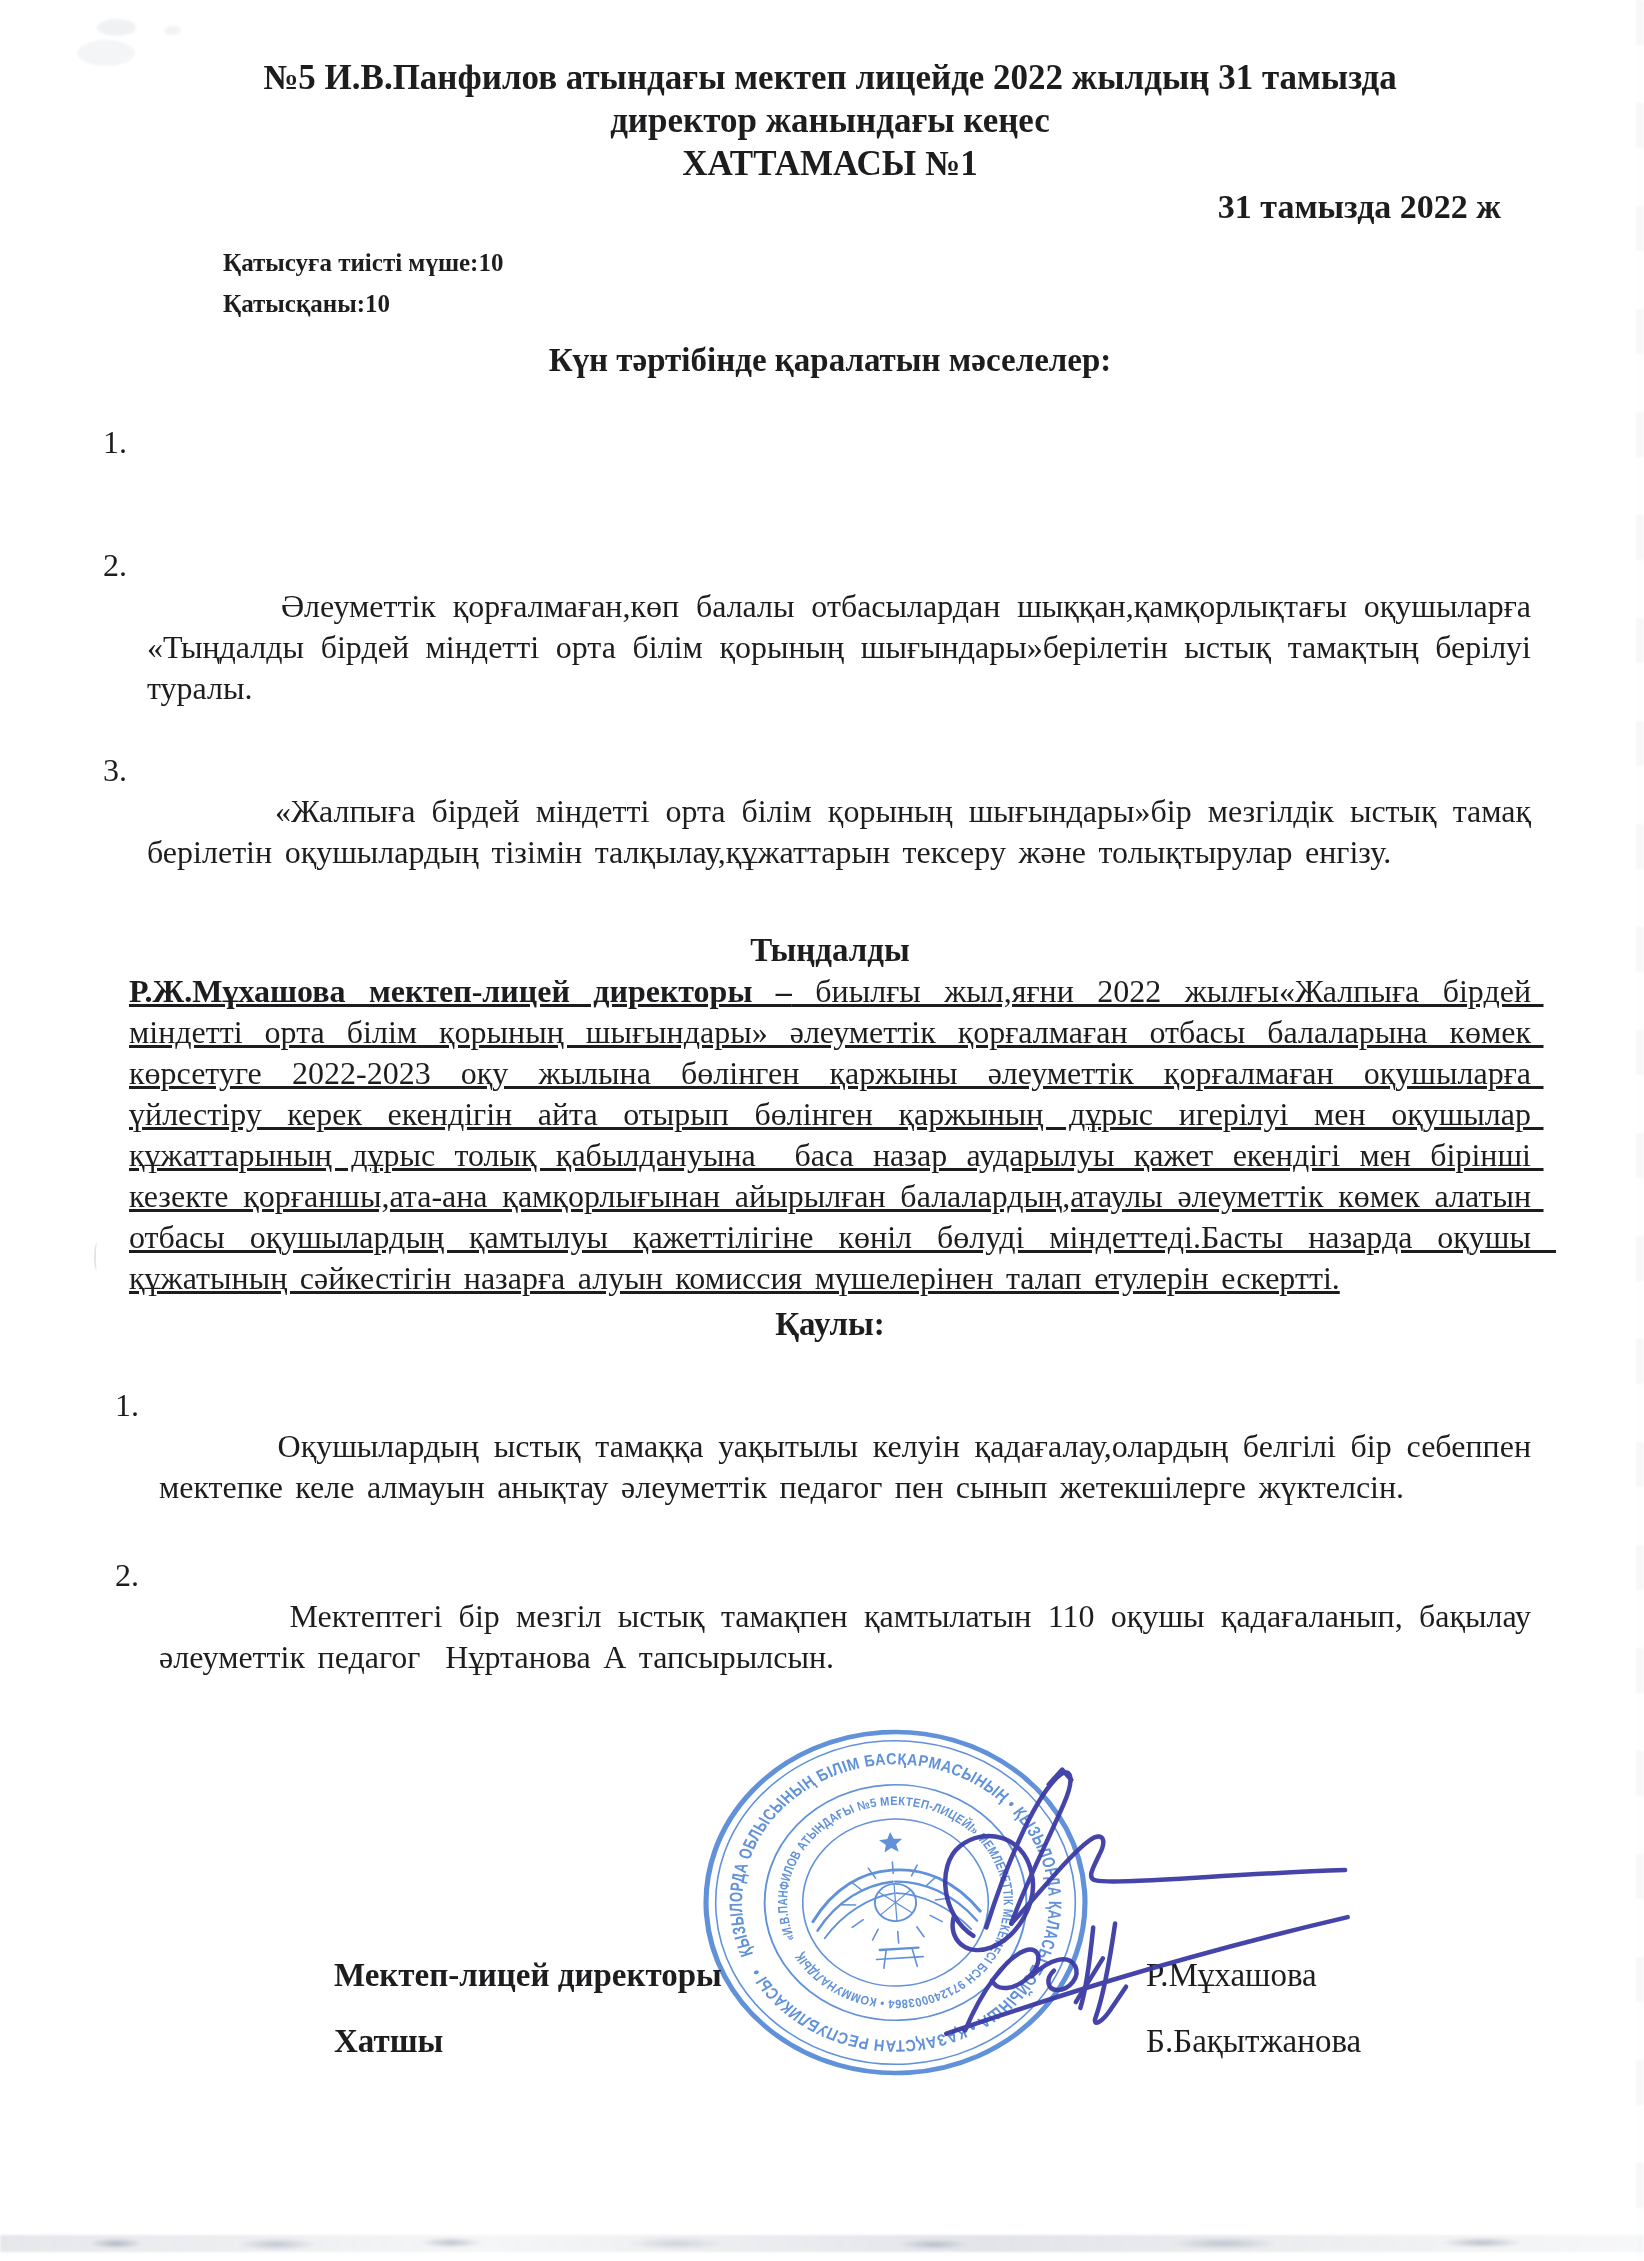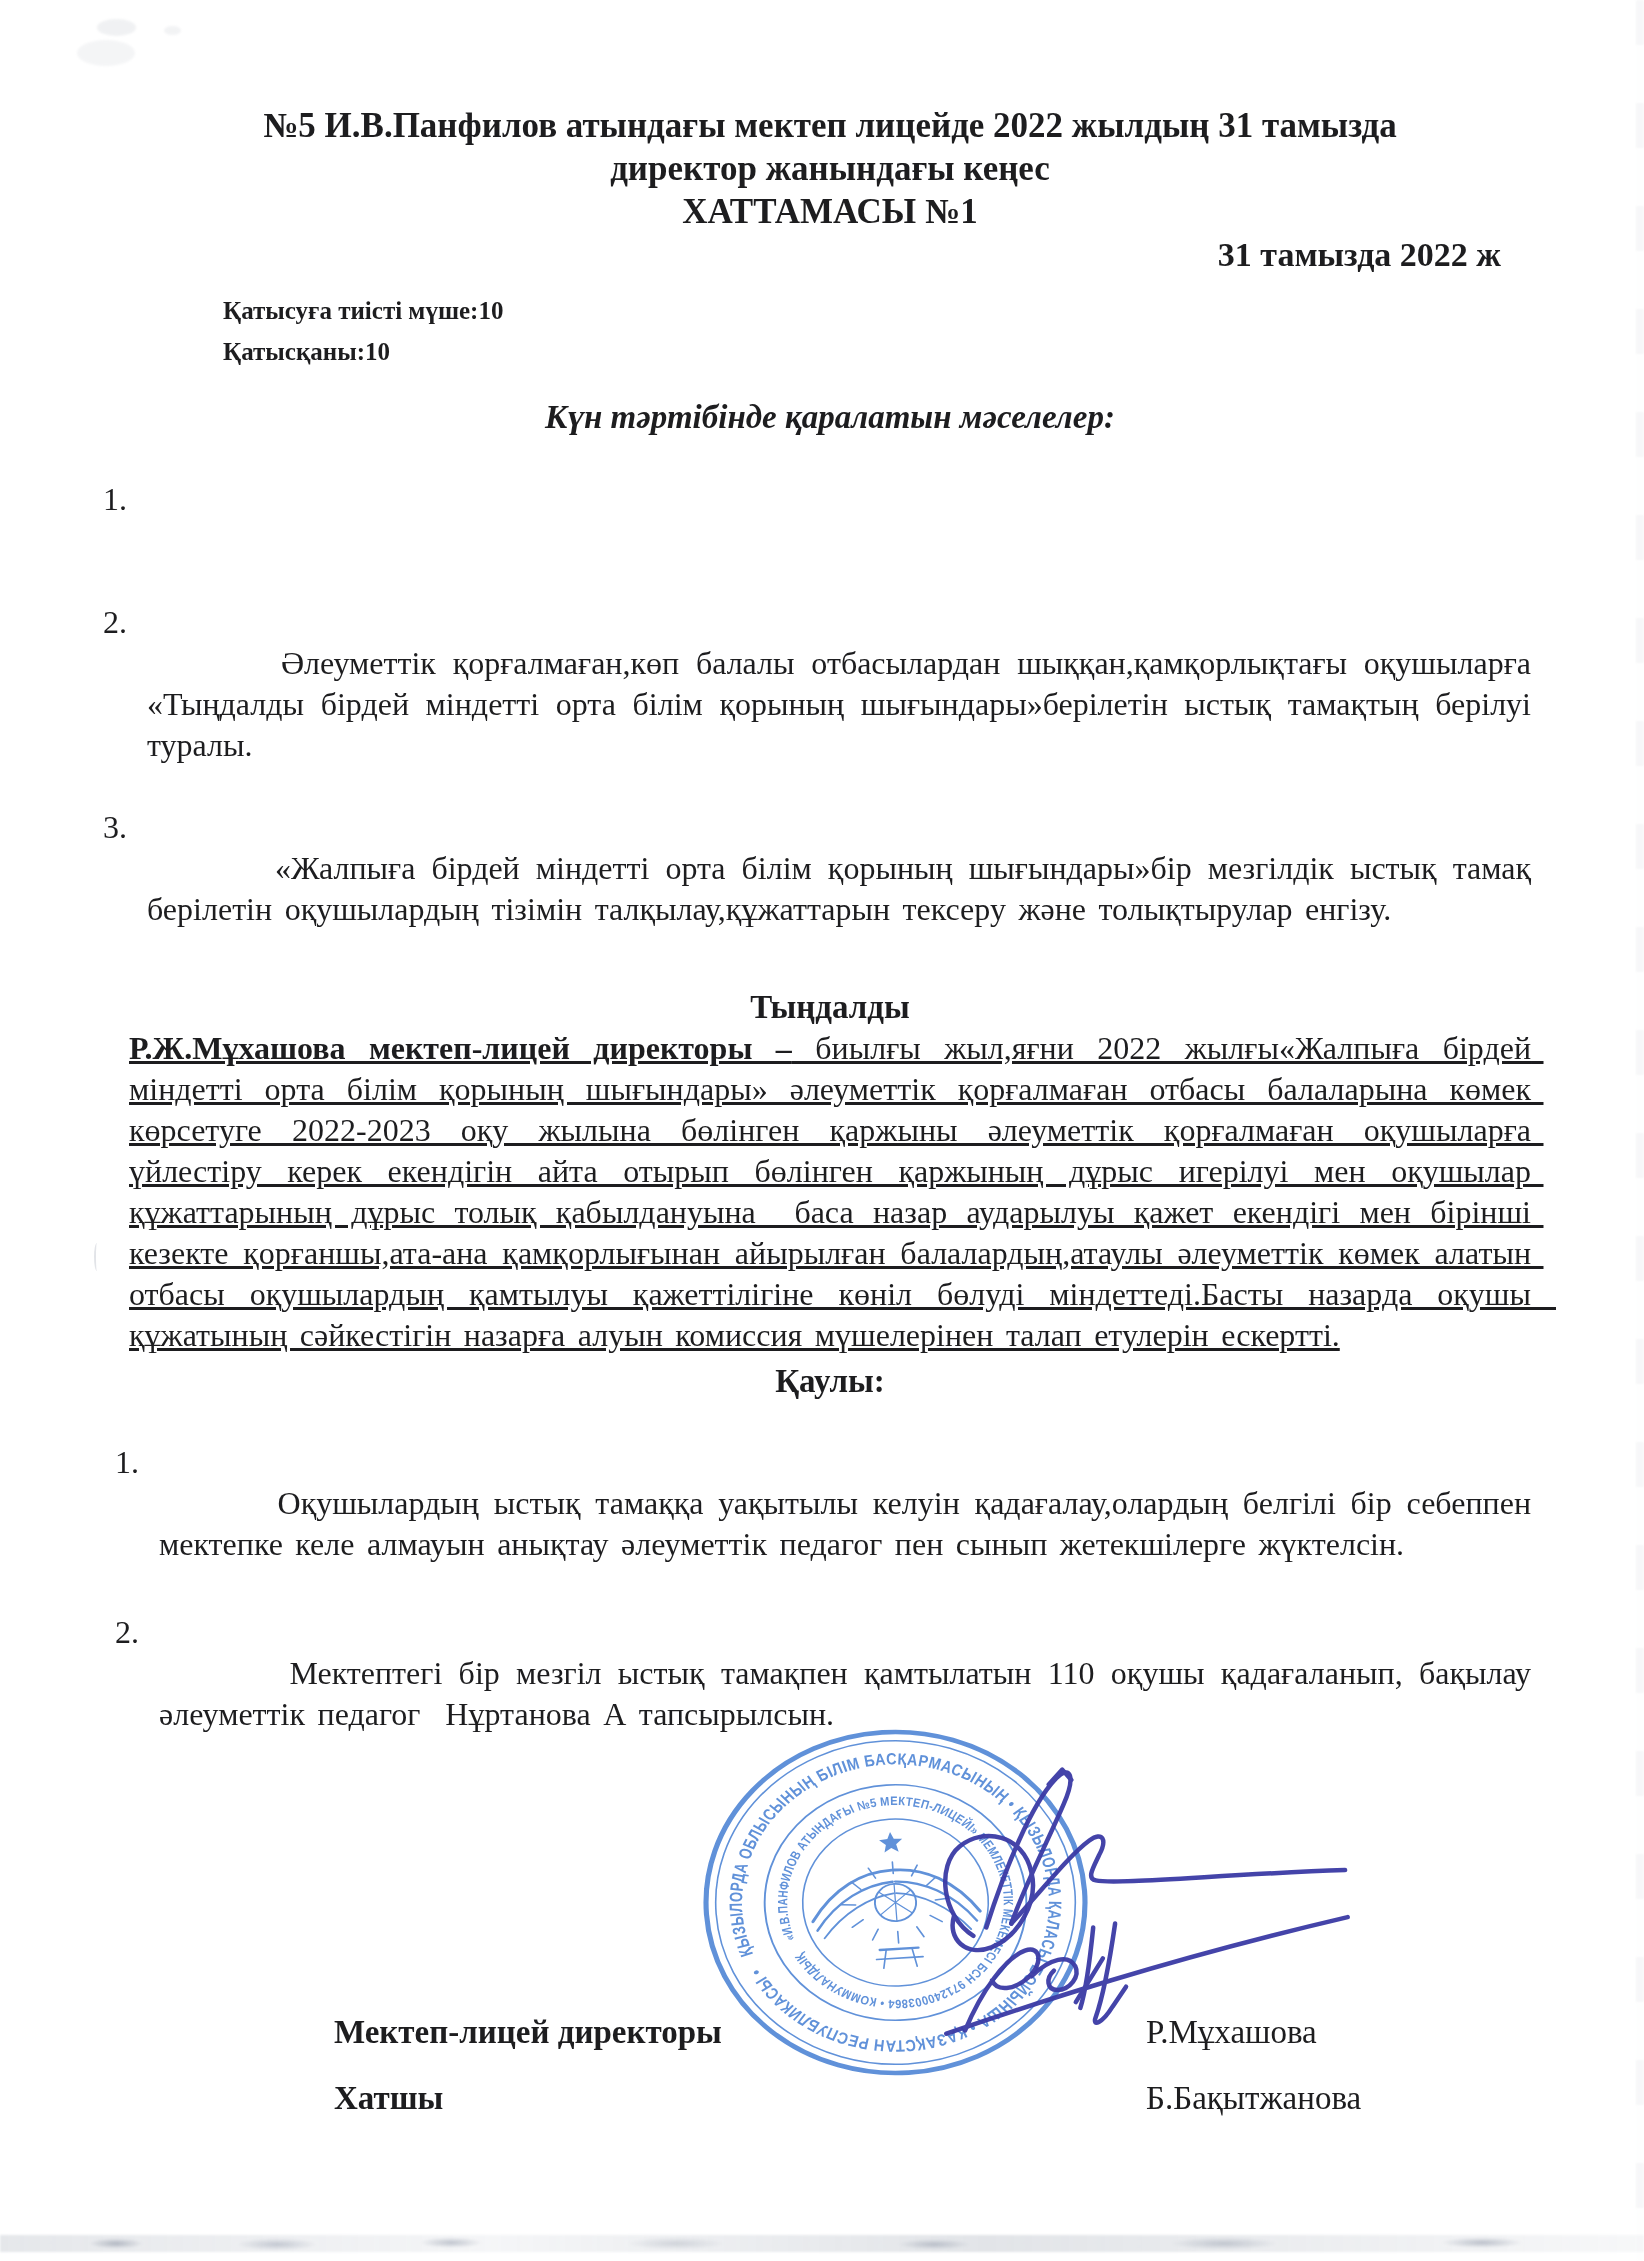--- a/index.html
+++ b/index.html
@@ -8,28 +8,28 @@
     position:relative;
     width:1644px;height:2261px;
     margin:0 auto;
     background:#ffffff;
     font-family:"Liberation Serif","DejaVu Serif",serif;
     color:#1d1d1f;
     overflow:hidden;
   }
   .content{
     position:absolute;inset:0;
-    padding:104px 113px 0 129px;
+    padding:56px 113px 0 129px;
     box-sizing:border-box;
   }
   .title-block{text-align:center;font-weight:bold;font-size:35px;line-height:43px;}
   .date-line{text-align:right;padding-right:30px;font-weight:bold;font-size:34px;line-height:39px;margin-top:2px;}
   .attendance{margin-left:94px;font-weight:bold;font-size:25px;line-height:41px;margin-top:16px;}
   .center-heading{text-align:center;font-weight:bold;font-size:33px;line-height:41px;}
-  .agenda-heading{margin-top:25px;margin-bottom:41px;font-style:italic;}
+  .agenda-heading{margin-top:16px;margin-bottom:41px;}
   .num-item{position:relative;padding-left:18px;font-size:32px;line-height:41px;text-align:justify;word-spacing:4.5px;white-space:pre-wrap;}
   .num-item .num{position:absolute;left:-26px;top:0;width:43px;white-space:nowrap;}
   .res-item{padding-left:30px;}
   .res-item .num{left:-14px;}
   .res-item + .res-item{margin-top:6.4px;}
   .heard-heading{margin-top:15.5px;}
   .speech{font-size:32px;line-height:41px;text-align:justify;word-spacing:4.5px;white-space:pre-wrap;margin:0;text-decoration:underline;}
   .speech .speaker{font-weight:bold;}
   .resolution-heading{margin-top:5.2px;margin-bottom:40px;}
   .sig-block{position:relative;margin-top:238px;}

